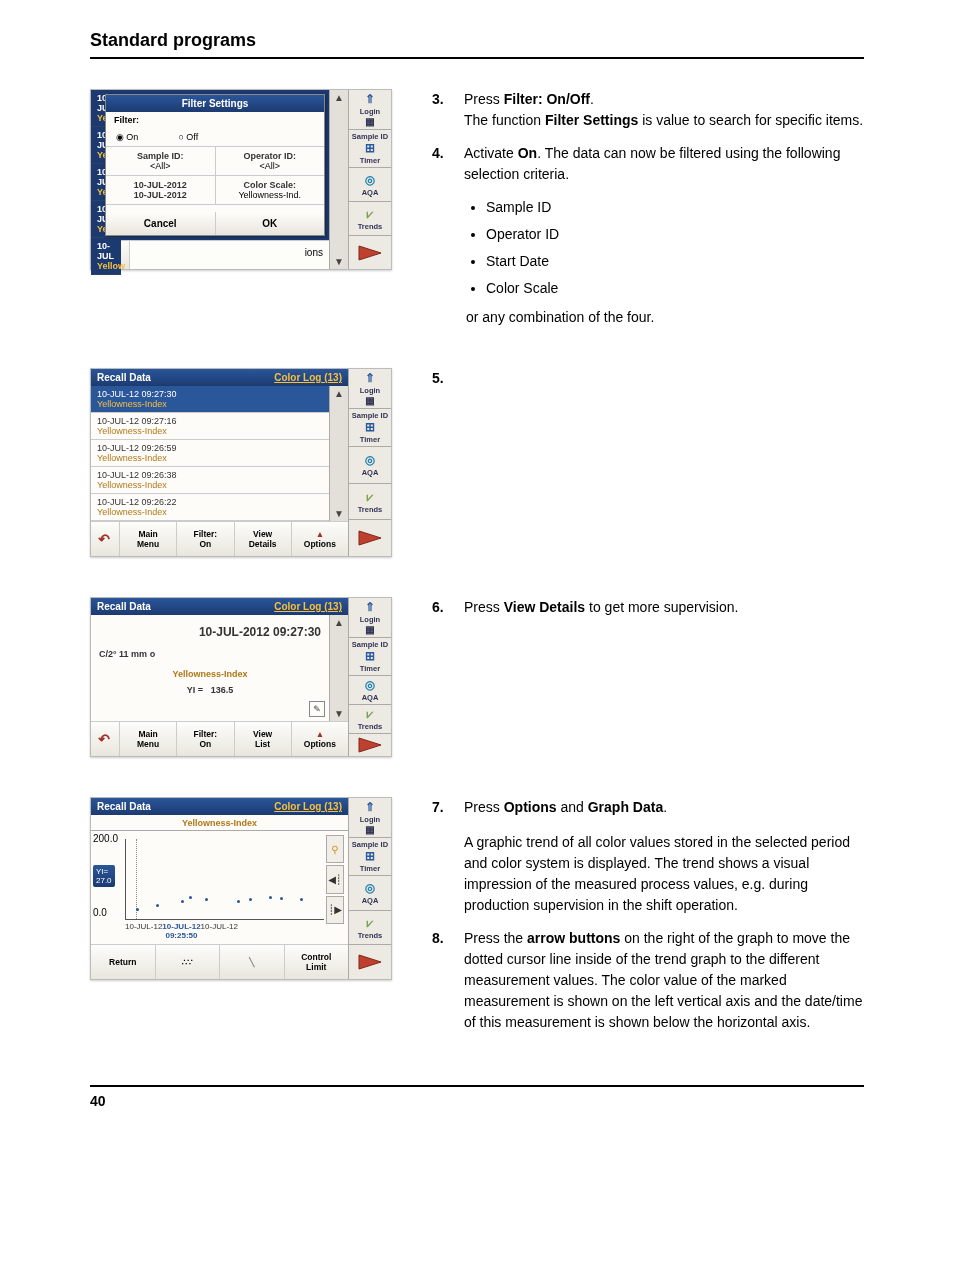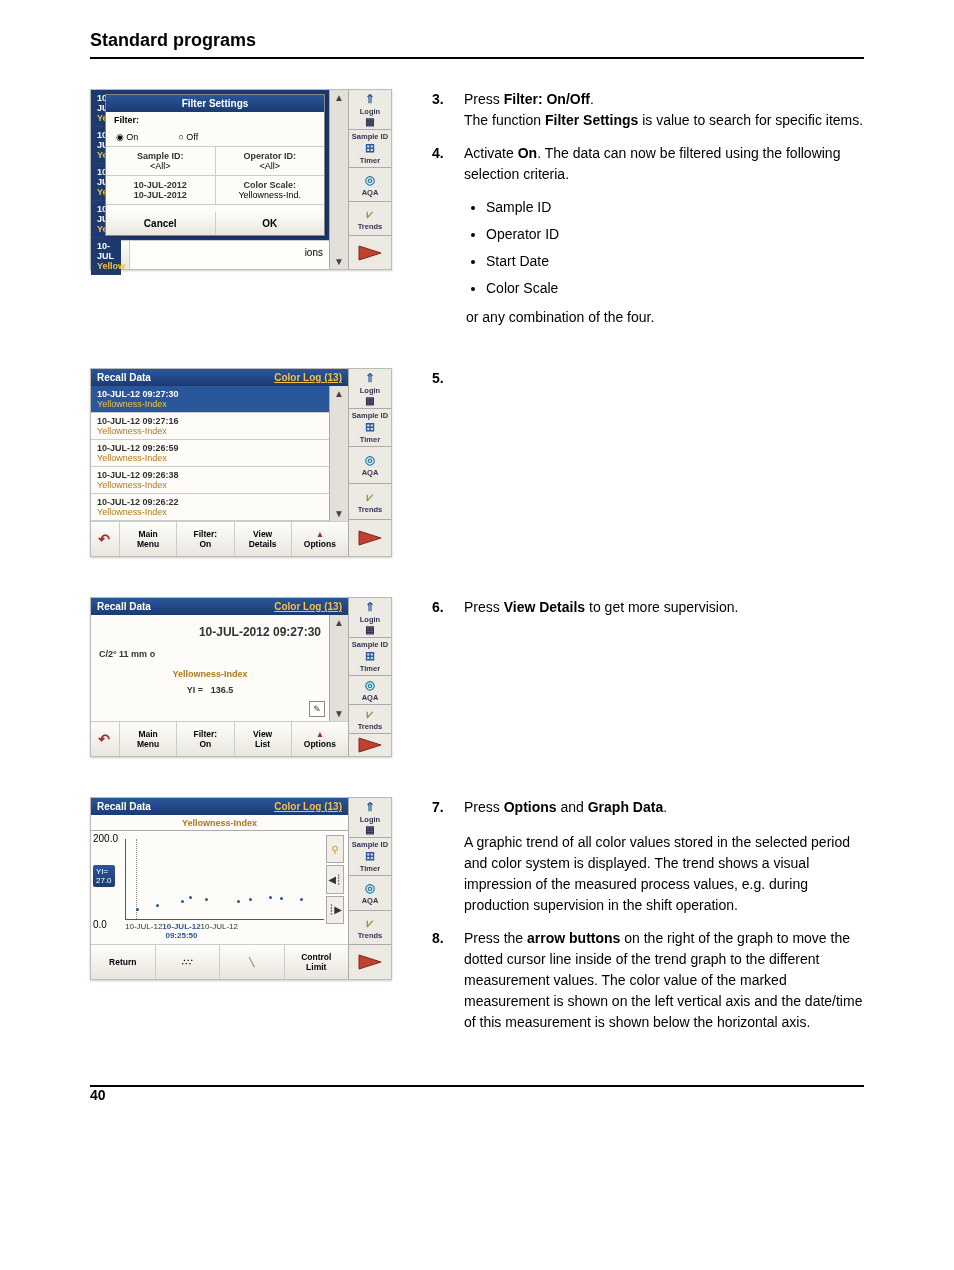--- a/index.html
+++ b/index.html
@@ -53,20 +53,21 @@
     margin: 8px 0 8px 54px;
     padding: 0;
   }
   ul.bullets li {
     margin-bottom: 6px;
   }
   .indent-text { margin-left: 34px; }
   b { font-weight: bold; }
   .footer {
     border-top: 2px solid #000;
+    padding-top: 6px;
     font-weight: bold;
     font-size: 14px;
   }
 
   
   .device {
     width: 300px;
     border: 1px solid #bbb;
     font-size: 10px;
     box-shadow: 0 1px 2px rgba(0,0,0,0.2);
@@ -143,21 +144,21 @@
   .btn-row .btn {
     flex:1; text-align:center; padding:6px; font-weight:bold; font-size:10px;
     background: linear-gradient(#fdfdfa,#e8e6de);
     border-right:1px solid #ccc; cursor:default;
   }
   .btn-row .btn:last-child{border-right:none;}
   .scroll-col { width:18px; background:#e2e0d8; display:flex; flex-direction:column; justify-content:space-between; align-items:center; border-left:1px solid #aaa;}
   .scroll-col .arrow{ font-size:10px; color:#444; padding:2px;}
   .list-row{ padding:3px 6px; border-bottom:1px solid #ccc; font-size:9px; background:#fdfcf8; color:#333;}
   .list-row.highlight{ background:#2a569a; color:#fff; }
-  .list-row .t1{ color: inherit; font-weight:bold;}
+  .list-row .t1{ color: inherit; font-weight:normal;}
   .list-row .t2{ color:#b07818;}
   .list-row.highlight .t2{ color:#f7c040;}
   .bottom-btns{ display:flex; border-top:1px solid #ccc;}
   .bottom-btns .bbtn{
     flex:1; text-align:center; padding:3px 2px; font-size:8.5px; font-weight:bold;
     border-right:1px solid #ccc; background:linear-gradient(#fdfdfa,#e8e6de);
     display:flex; flex-direction:column; justify-content:center; align-items:center; gap:0px;
     min-height:28px;
   }
   .bottom-btns .bbtn:last-child{border-right:none;}
@@ -464,21 +465,21 @@
       <div class="device">
         <div class="device-main">
           <div class="titlebar">
               <span>Recall Data</span>
               <span class="right">Color Log (13)</span>
             </div>
           <div class="subbar" style="color:#b07818; background:#fdfcf8;">Yellowness-Index</div>
           <div class="graph-body">
             <span class="graph-ylabel" style="top:2px;">200.0</span>
             <span class="graph-yi-box"><span>YI=</span><br><span>27.0</span></span>
-            <span class="graph-ylabel" style="bottom:14px;">0.0</span>
+            <span class="graph-ylabel" style="bottom:26px;">0.0</span>
             <div class="graph-area">
               <div style="position:absolute; left:5%; top:0; bottom:0; border-left:1px dotted #888;"></div>
               <div class="pt" style="left:5%; bottom:10%;"></div>
               <div class="pt" style="left:15%; bottom:15%;"></div>
               <div class="pt" style="left:28%; bottom:20%;"></div>
               <div class="pt" style="left:32%; bottom:25%;"></div>
               <div class="pt" style="left:40%; bottom:22%;"></div>
               <div class="pt" style="left:56%; bottom:20%;"></div>
               <div class="pt" style="left:62%; bottom:22%;"></div>
               <div class="pt" style="left:72%; bottom:25%;"></div>

